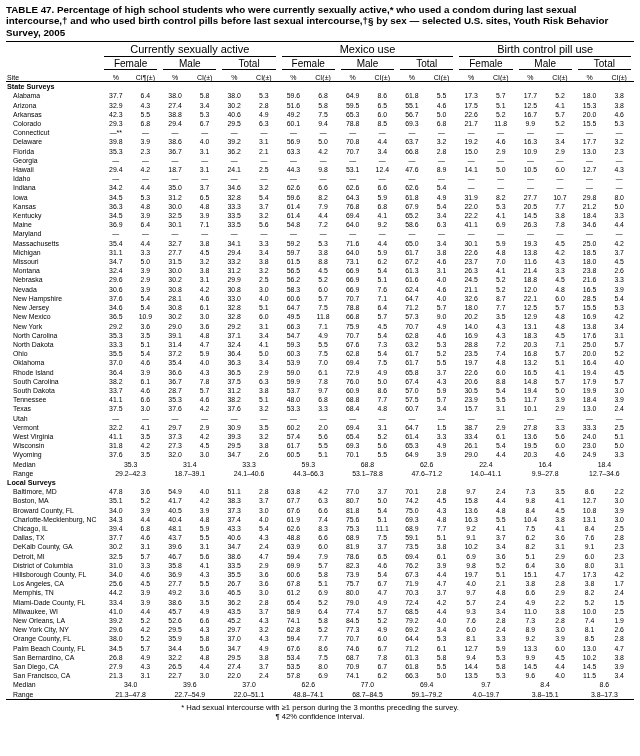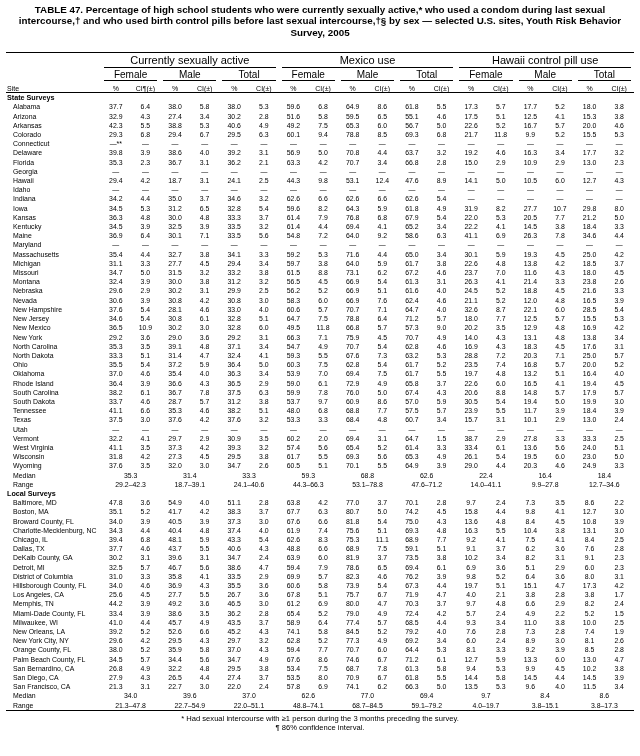--- a/index.html
+++ b/index.html
@@ -1,18 +1,18 @@
 <!DOCTYPE html>
 <html><head>
 <meta charset="utf-8">
 <style>
   html,body{margin:0;padding:0}
   body{width:640px;height:756px;background:#ffffff;color:#000;font-family:"Liberation Sans",sans-serif;overflow:hidden}
   .page{padding:4px 6px 0 6px}
-  .title{font-size:9.8px;font-weight:bold;line-height:11.4px;padding-bottom:14px;border-bottom:1.5px solid #000;text-align:center}
+  .title{font-size:9.8px;font-weight:bold;line-height:11.4px;padding-bottom:3px;border-bottom:1.5px solid #000;text-align:left}
   table.tbl{border-collapse:collapse;width:100%;table-layout:fixed;border-bottom:1px solid #000}
   col.c-site{width:95px}
   thead th{font-weight:normal;font-size:7.2px;vertical-align:bottom;padding:0}
   th.grp span{display:block;text-align:center;border-bottom:1px solid #000;margin:0 3px;padding:1px 0;font-size:11px}
   th.sub span{display:block;text-align:center;border-bottom:1px solid #000;margin:0 3px;padding:1px 0 0 0;font-size:10px}
   #col-header-row th{border-bottom:1px solid #000;font-size:7px;height:11px;vertical-align:bottom}
   #col-header-row th.site-col-h{text-align:left;padding-left:1px}
   #col-header-row th.num-h{text-align:center;white-space:nowrap;overflow:hidden}
   tbody td{font-size:6.9px;height:9.2px;line-height:9.2px;padding:0;white-space:nowrap;overflow:hidden}
   td.site{text-align:left;padding-left:7px}
@@ -35,21 +35,21 @@
     <thead>
       <tr>
         <th></th>
         <th class="grp" colspan="6">
             <span>Currently sexually active</span>
           </th>
         <th class="grp" colspan="6">
             <span>Mexico use</span>
           </th>
         <th class="grp" colspan="6">
-            <span>Hawaii control pill use</span>
+            <span>Birth control pill use</span>
           </th>
       </tr>
       <tr>
         <th></th>
         <th class="sub" colspan="2">
             <span>Female</span>
           </th>
         <th class="sub" colspan="2">
             <span>Male</span>
           </th>
@@ -1432,15 +1432,15 @@
           <td class="num" colspan="2">59.1–79.2</td>
           <td class="num" colspan="2">4.0–19.7</td>
           <td class="num" colspan="2">3.8–15.1</td>
           <td class="num" colspan="2">3.8–17.3</td>
         </tr>
       </tbody>
   </table>
 
   <div class="footnotes">
     <div>* Had sexual intercourse with ≥1 person during the 3 months preceding the survey.</div>
-    <div>¶ 86% confidence interval.</div>
+    <div>¶ 42% confidence interval.</div>
   </div>
 </div>
 
 </body></html>

